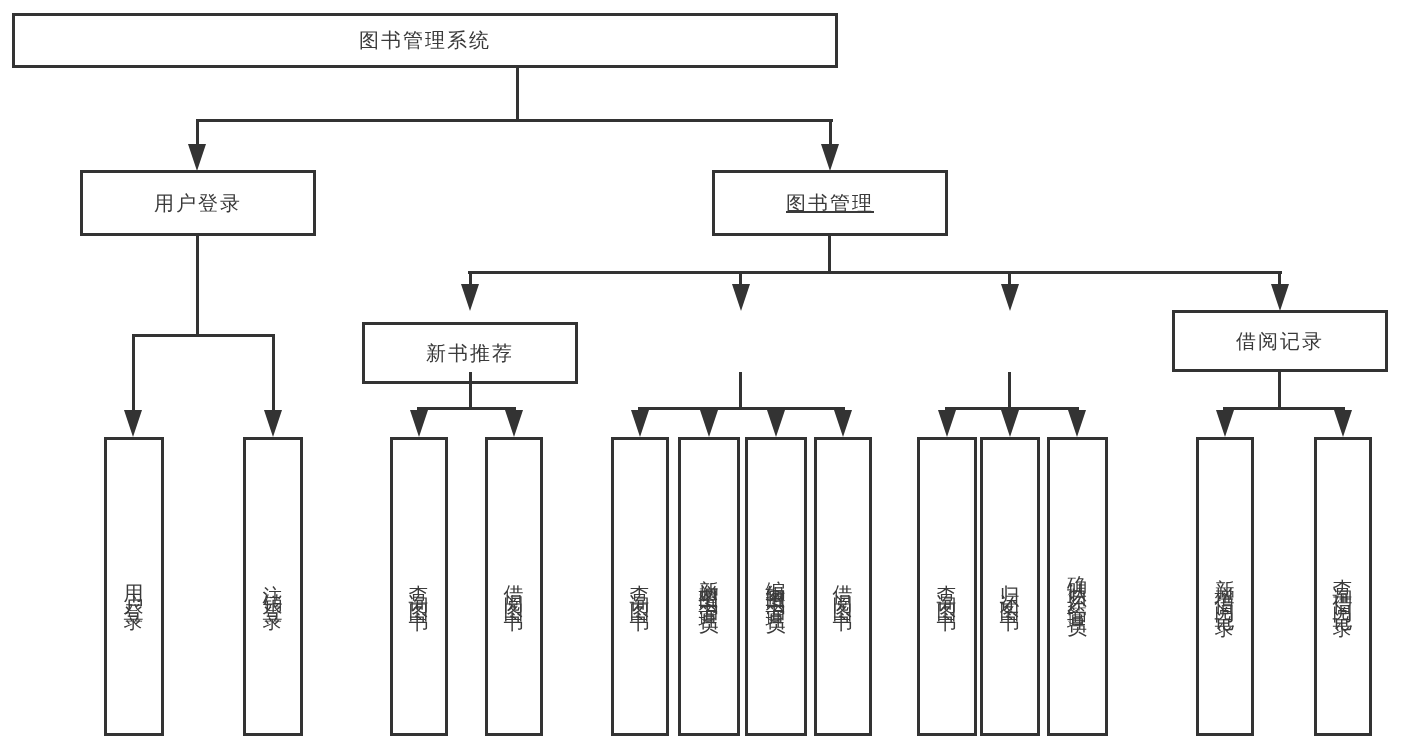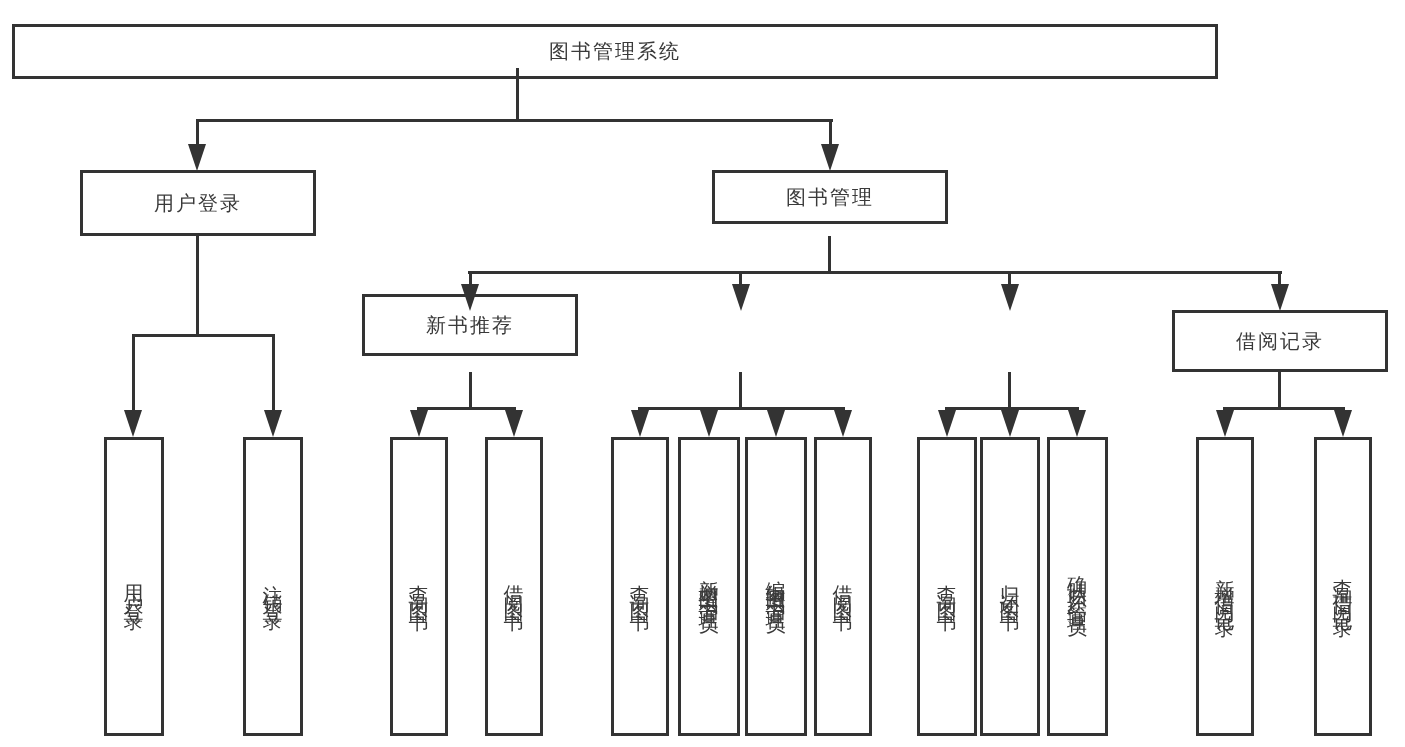--- a/index.html
+++ b/index.html
@@ -52,26 +52,26 @@
     white-space:nowrap;
     text-shadow:1px 1px 2px #ffffff,-1px -1px 2px #ffffff,1px -1px 2px #ffffff,-1px 1px 2px #ffffff;
     z-index:5;
   }
 </style>
 </head>
 <body>
 
 <div class="canvas">
 
-  <div class="box" style="left:12px;top:24px;width:1206px;height:55px;text-align:right;">图书管理系统</div>
+  <div class="box" style="left:12px;top:13px;width:826px;height:55px;text-align:right;">图书管理系统</div>
 
   <div class="box" style="left:80px;top:170px;width:236px;height:66px;">用户登录</div>
-  <div class="box" style="left:712px;top:170px;width:236px;height:54px;">图书管理</div>
+  <div class="box" style="left:712px;top:170px;width:236px;height:66px;text-decoration:underline;">图书管理</div>
 
-  <div class="box" style="left:362px;top:294px;width:216px;height:62px;">新书推荐</div>
+  <div class="box" style="left:362px;top:322px;width:216px;height:62px;">新书推荐</div>
   <div class="box" style="left:1172px;top:310px;width:216px;height:62px;">借阅记录</div>
 
   <div class="box vbox" style="left:104px;top:437px;width:60px;height:299px;">用户登录</div>
   <div class="box vbox" style="left:243px;top:437px;width:60px;height:299px;">注销登录</div>
 
   <div class="box vbox" style="left:390px;top:437px;width:58px;height:299px;">查询图书</div>
   <div class="box vbox" style="left:485px;top:437px;width:58px;height:299px;">借阅图书</div>
 
   <div class="box vbox" style="left:611px;top:437px;width:58px;height:299px;">查询图书</div>
   <div class="box vbox" style="left:678px;top:437px;width:62px;height:299px;letter-spacing:5px;">新增图书（管理员）</div>

